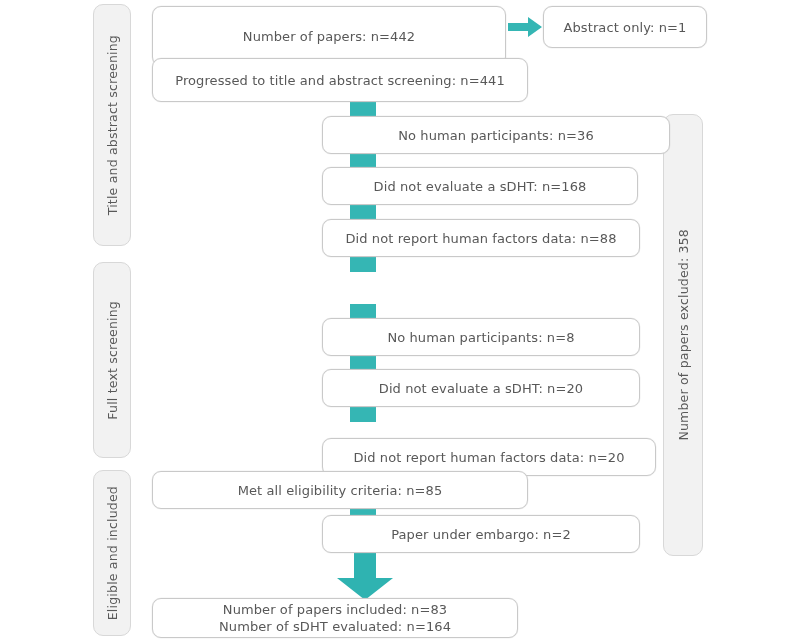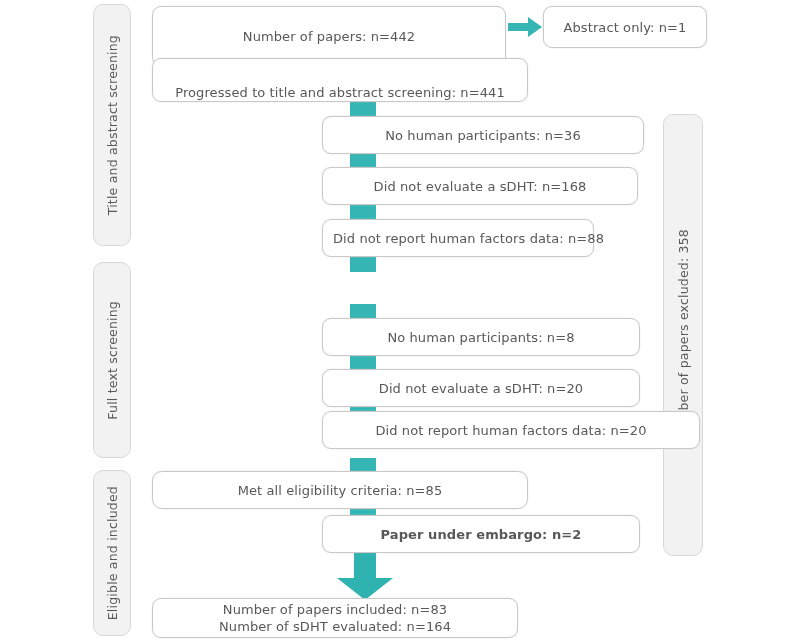--- a/index.html
+++ b/index.html
@@ -147,70 +147,70 @@
       <path d="M0 6 H20 V0 L34 10 L20 20 V14 H0 Z" fill="#35b6b4"></path>
     </svg>
   </div>
 
   <div class="box" style="left:543px; top:6px; width:164px; height:42px;">
     <div class="lines">
       <div>Abstract only: n=1</div>
     </div>
   </div>
 
-  <div class="box" style="left:152px; top:58px; width:376px; height:44px;align-items:flex-end;">
+  <div class="box" style="left:152px; top:58px; width:376px; height:44px;">
     <div class="lines">
       <div>Progressed to title and abstract screening: n=441</div>
     </div>
   </div>
 
-  <div class="box" style="left:322px; top:116px; width:322px; height:38px;">
+  <div class="box" style="left:322px; top:116px; width:348px; height:38px;">
     <div class="lines">
       <div>No human participants: n=36</div>
     </div>
   </div>
 
   <div class="box" style="left:322px; top:167px; width:316px; height:38px;">
     <div class="lines">
       <div>Did not evaluate a sDHT: n=168</div>
     </div>
   </div>
 
-  <div class="box" style="left:322px; top:219px; width:272px; height:38px;text-align:center;">
+  <div class="box" style="left:322px; top:219px; width:318px; height:38px;text-align:center;">
     <div class="lines">
       <div>Did not report human factors data: n=88</div>
     </div>
   </div>
 
 
   <div class="box" style="left:322px; top:318px; width:318px; height:38px;text-align:center;">
     <div class="lines">
       <div>No human participants: n=8</div>
     </div>
   </div>
 
   <div class="box" style="left:322px; top:369px; width:318px; height:38px;">
     <div class="lines">
       <div>Did not evaluate a sDHT: n=20</div>
     </div>
   </div>
 
-  <div class="box" style="left:322px; top:411px; width:378px; height:38px;">
+  <div class="box" style="left:322px; top:438px; width:334px; height:38px;">
     <div class="lines">
       <div>Did not report human factors data: n=20</div>
     </div>
   </div>
 
-  <div class="box" style="left:152px; top:471px; width:376px; height:38px;border-radius:10px;">
+  <div class="box" style="left:152px; top:471px; width:376px; height:38px;">
     <div class="lines">
       <div>Met all eligibility criteria: n=85</div>
     </div>
   </div>
 
-  <div class="box" style="left:322px; top:515px; width:318px; height:38px;font-weight:bold;">
+  <div class="box" style="left:322px; top:515px; width:318px; height:38px;">
     <div class="lines">
       <div>Paper under embargo: n=2</div>
     </div>
   </div>
 
   <div class="arrow-down" style="left:337px; top:552px; width:56px; height:48px;">
     <svg width="56" height="48" viewBox="0 0 56 48">
       <path d="M17 0 H39 V26 H56 L28 48 L0 26 H17 Z" fill="#2fb3b1"></path>
     </svg>
   </div>

